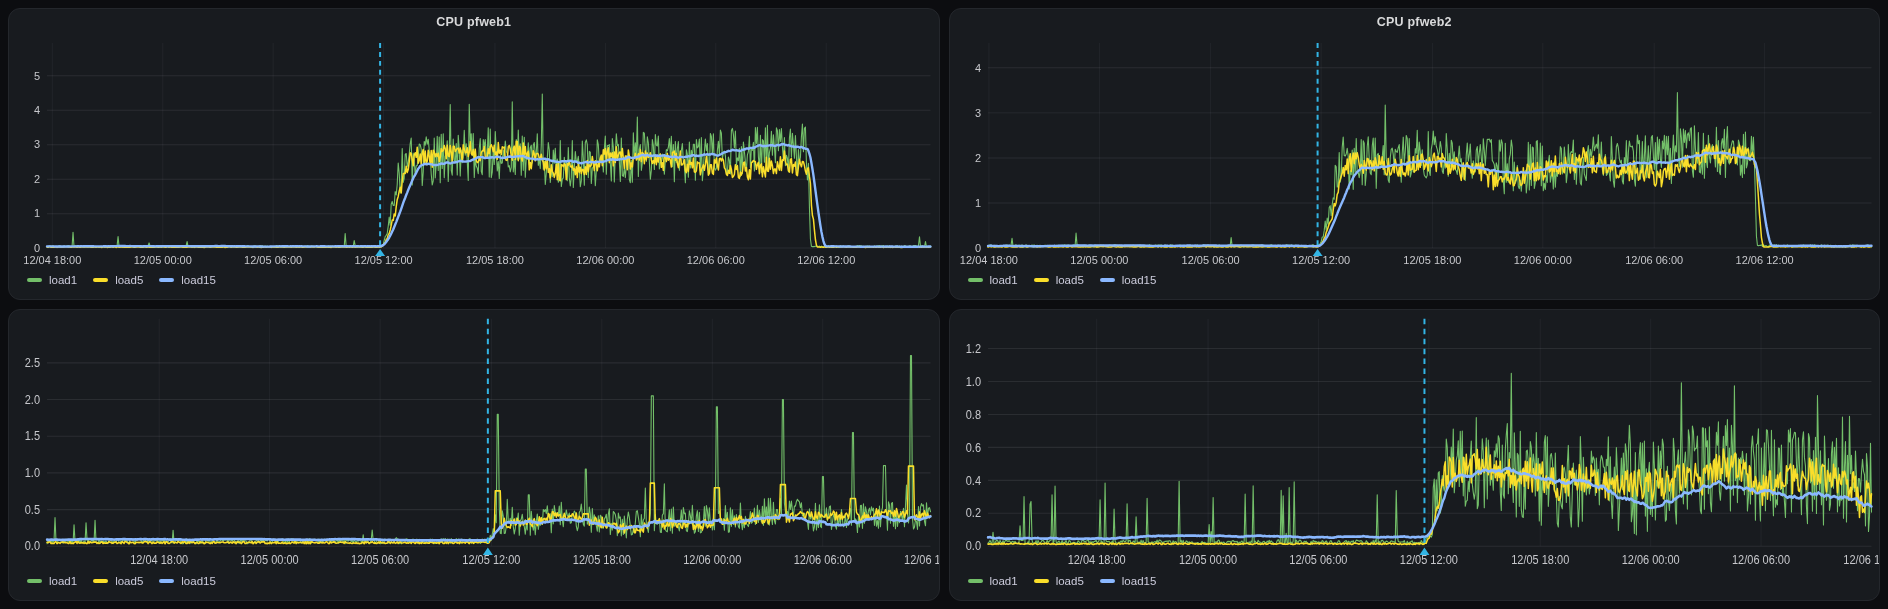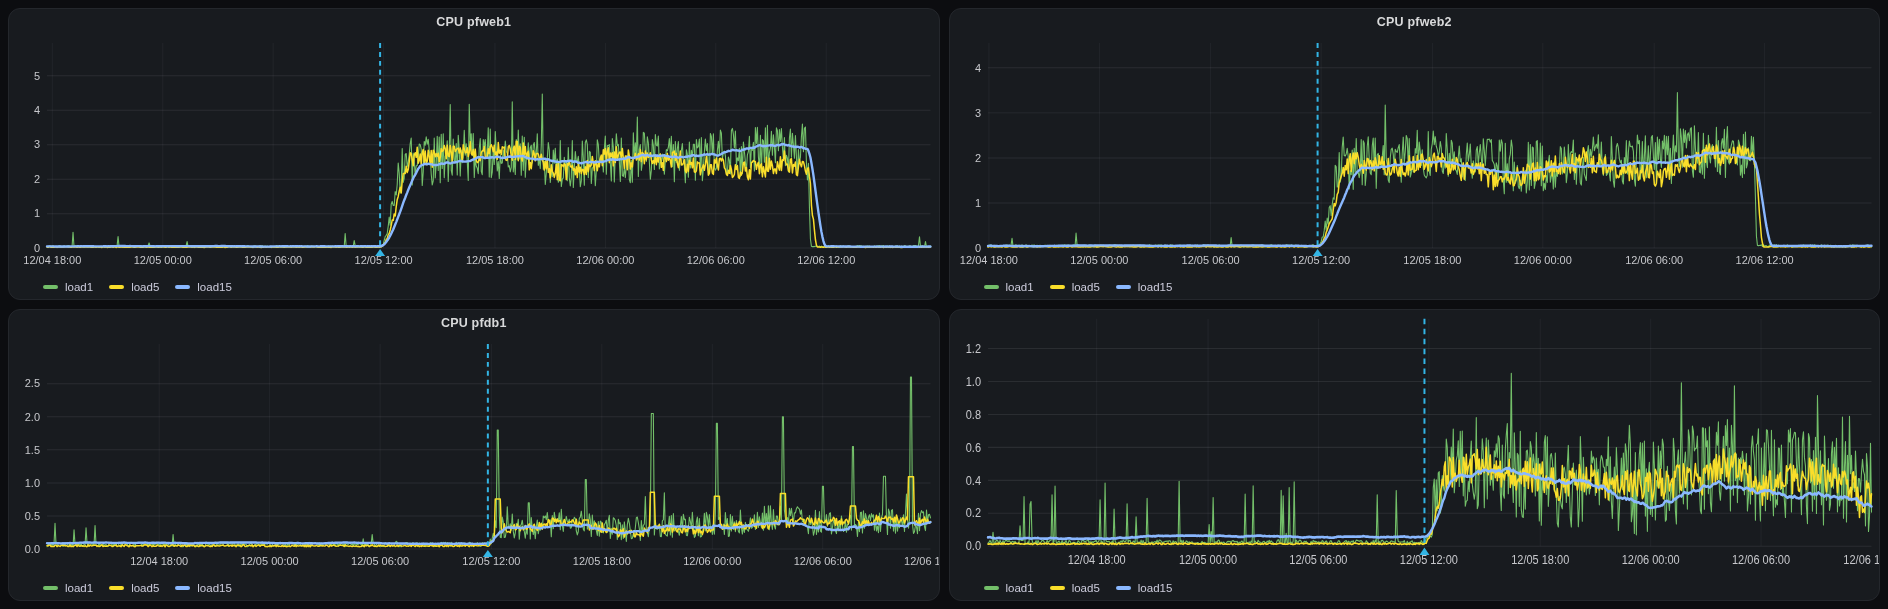--- a/index.html
+++ b/index.html
@@ -11,22 +11,22 @@
   .panel{
     background:#181b1f;border:1px solid #24272c;border-radius:12px;
     display:flex;flex-direction:column;overflow:hidden;min-width:0;min-height:0;
   }
   .panel-title{
     height:26px;line-height:26px;text-align:center;flex:0 0 auto;
     font-size:12.5px;font-weight:700;color:#d8d9da;letter-spacing:.2px;cursor:pointer;
   }
   .plot{flex:1 1 auto;width:100%;height:100%;display:block;}
   .legend{
-    flex:0 0 auto;height:25px;display:flex;align-items:center;
-    padding-left:34px;gap:16px;
+    flex:0 0 auto;height:25px;display:flex;align-items:flex-start;
+    padding-left:18px;gap:16px;
   }
   .legend-item{display:flex;align-items:center;gap:7px;cursor:pointer;}
   .legend-item .swatch{width:15px;height:4px;border-radius:2px;display:inline-block;}
   .legend-item .lbl{font-size:11.5px;color:#ccccdc;}
   svg text{font-family:"Liberation Sans",sans-serif;}
 </style>
 </head>
 <body>
 
 <div id="dashboard">
@@ -129,21 +129,20 @@
           <span class="lbl">load5</span>
         </span>
       <span class="legend-item">
           <span class="swatch" style="background: rgb(138, 184, 255);"></span>
           <span class="lbl">load15</span>
         </span>
     </div>
   </div>
 
   <div class="panel">
-    <div class="panel-title">CPU pfdb1</div>
     <svg id="chart-2" class="plot" viewBox="0 0 929 240" preserveAspectRatio="none">
         <line x1="38" x2="921" y1="214.0" y2="214.0" stroke="rgba(204,204,220,0.10)" stroke-width="1"></line>
         <text x="31" y="217.8" text-anchor="end" font-size="11" fill="#c7c8cc">0.0</text>
         <line x1="38" x2="921" y1="180.8" y2="180.8" stroke="rgba(204,204,220,0.10)" stroke-width="1"></line>
         <text x="31" y="184.6" text-anchor="end" font-size="11" fill="#c7c8cc">0.5</text>
         <line x1="38" x2="921" y1="147.5" y2="147.5" stroke="rgba(204,204,220,0.10)" stroke-width="1"></line>
         <text x="31" y="151.3" text-anchor="end" font-size="11" fill="#c7c8cc">1.0</text>
         <line x1="38" x2="921" y1="114.3" y2="114.3" stroke="rgba(204,204,220,0.10)" stroke-width="1"></line>
         <text x="31" y="118.1" text-anchor="end" font-size="11" fill="#c7c8cc">1.5</text>
         <line x1="38" x2="921" y1="81.1" y2="81.1" stroke="rgba(204,204,220,0.10)" stroke-width="1"></line>

